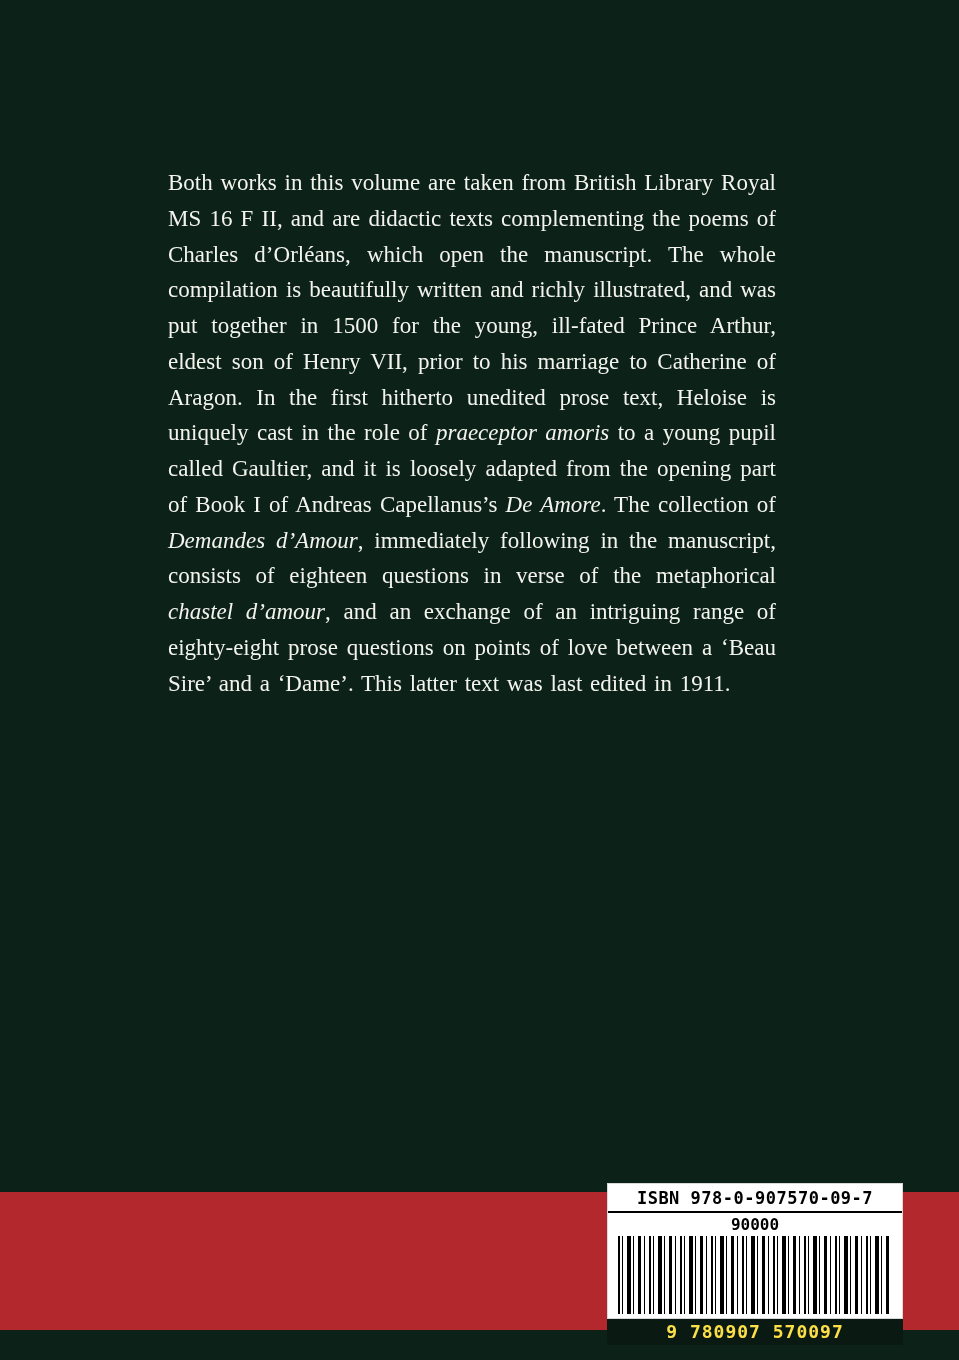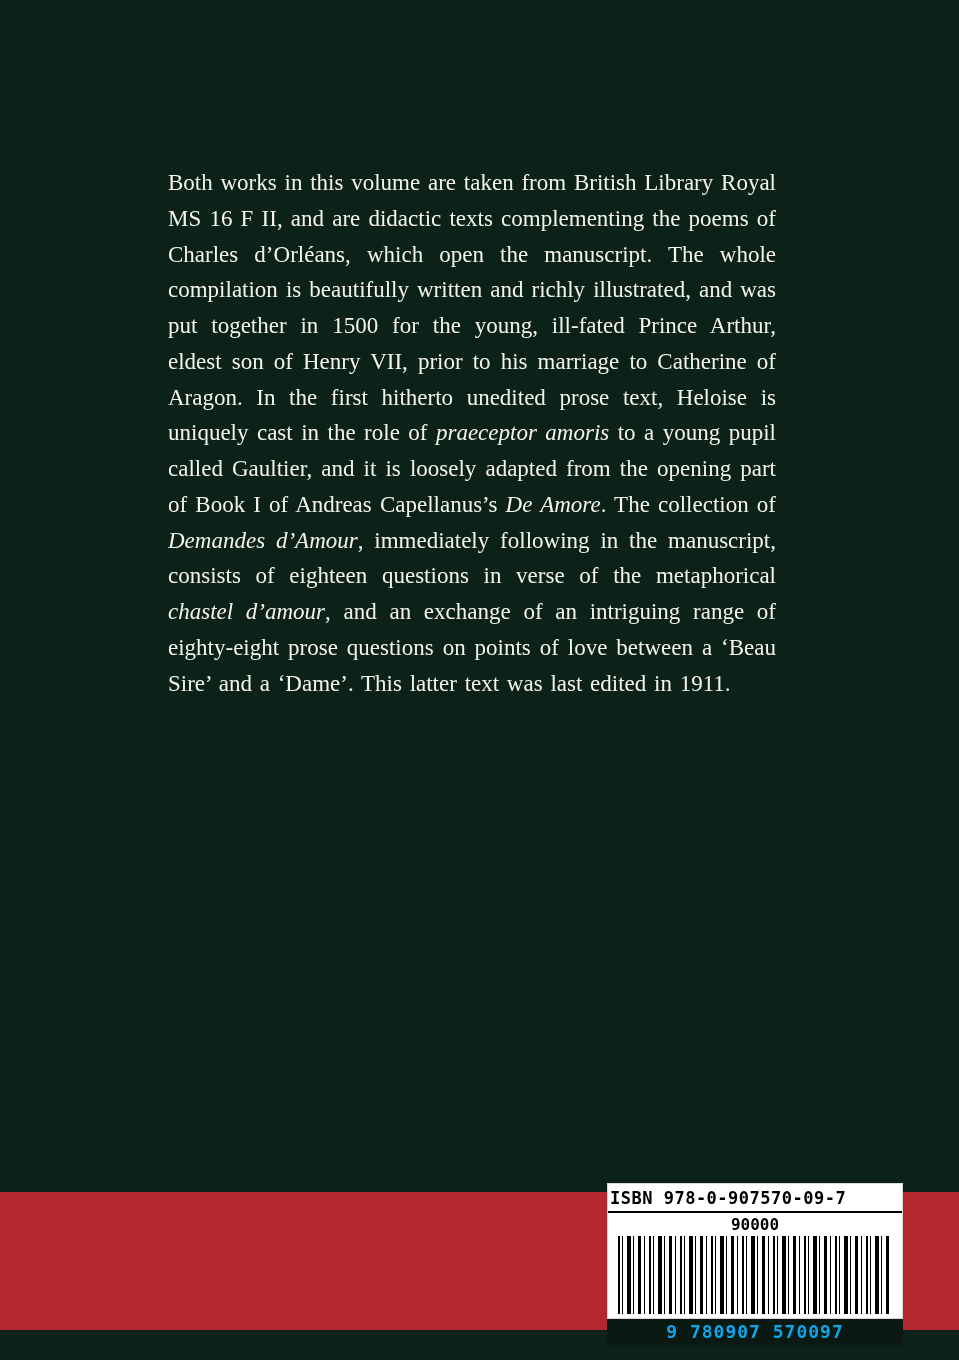--- a/index.html
+++ b/index.html
@@ -59,21 +59,21 @@
     height: 136px;
     display: flex;
     flex-direction: column;
     align-items: stretch;
   }
   .isbn-row {
     font-family: "DejaVu Sans Mono", "Liberation Mono", monospace;
     font-size: 17px;
     font-weight: bold;
     color: #000;
-    text-align: left;
+    text-align: center;
     letter-spacing: 0.5px;
     padding: 4px 2px 3px 2px;
     border-bottom: 2px solid #000;
     white-space: nowrap;
   }
   .price-row {
     font-family: "DejaVu Sans Mono", "Liberation Mono", monospace;
     font-size: 16px;
     font-weight: bold;
     color: #000;
@@ -87,21 +87,21 @@
     background-image: repeating-linear-gradient(90deg,
       #000 0px, #000 2px, #fff 2px, #fff 4px,
       #000 4px, #000 5px, #fff 5px, #fff 9px,
       #000 9px, #000 13px, #fff 13px, #fff 15px,
       #000 15px, #000 16px, #fff 16px, #fff 20px,
       #000 20px, #000 23px, #fff 23px, #fff 26px,
       #000 26px, #000 27px, #fff 27px, #fff 31px);
   }
   .ean-row {
     background: #0a1a12;
-    color: #0ea5e9;
+    color: #fde047;
     font-family: "DejaVu Sans Mono", "Liberation Mono", monospace;
     font-size: 18px;
     font-weight: bold;
     text-align: center;
     letter-spacing: 1px;
     height: 26px;
     line-height: 26px;
     white-space: nowrap;
   }
 </style>

